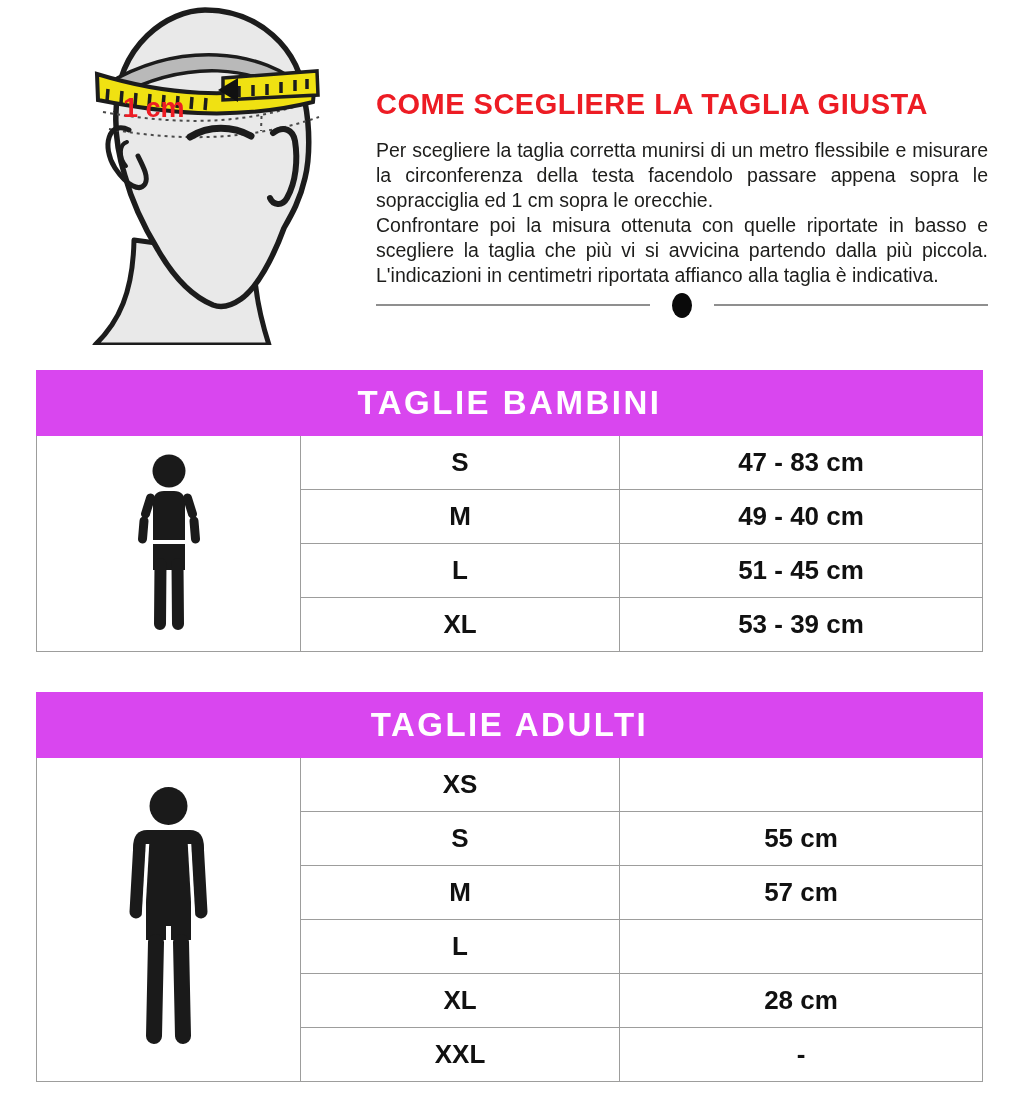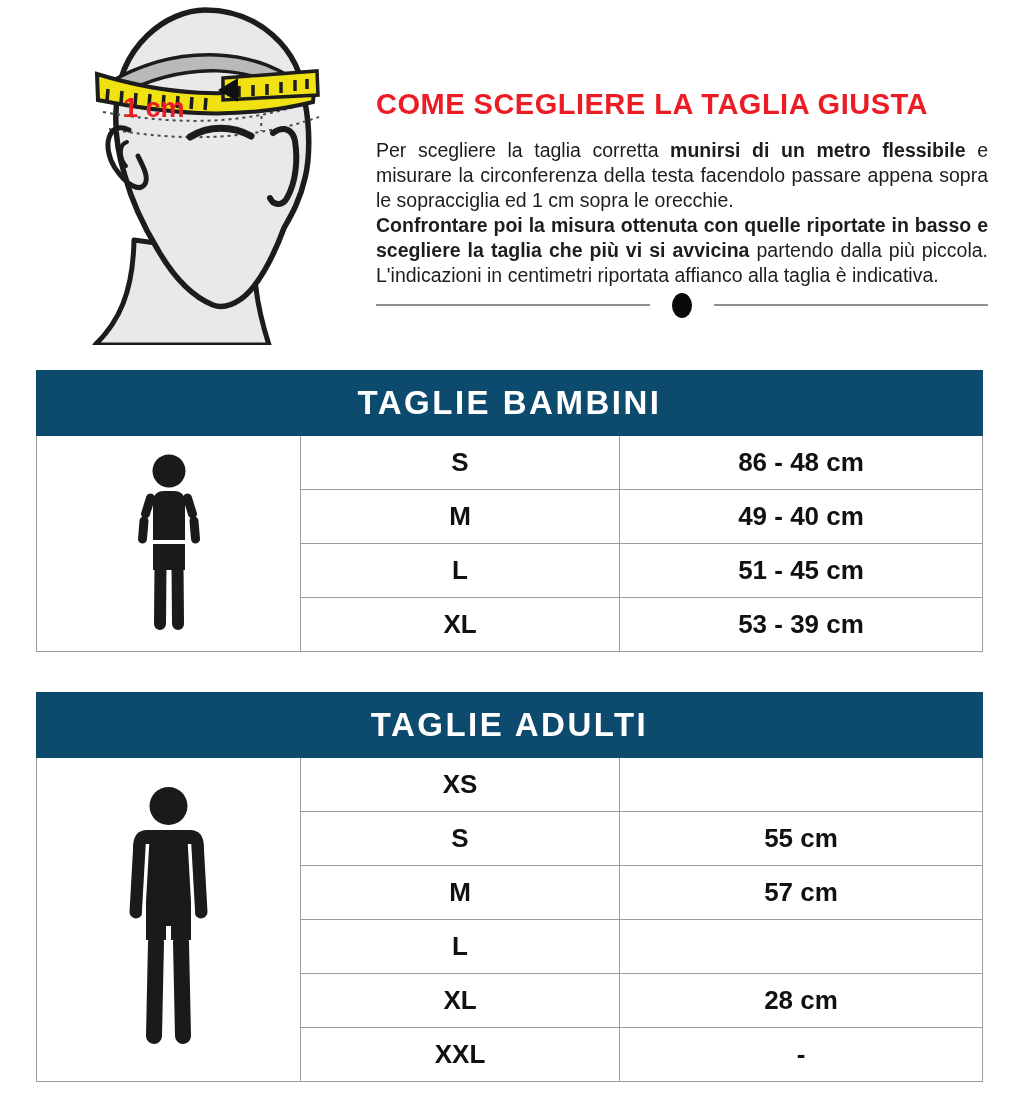--- a/index.html
+++ b/index.html
@@ -6,31 +6,31 @@
   body{width:1024px;font-family:"Liberation Sans",sans-serif;color:#1d1d1b;}
   .page{position:relative;width:1024px;height:1096px;background:#fff;overflow:hidden;}
 
   
   .top{display:flex;min-height:345px;margin-left:36px;}
   .illu{flex:0 0 332px;width:332px;height:345px;}
   .guide{width:612px;margin-left:8px;padding-top:86px;}
   .guide-title{margin:0 0 16px 0;font-size:29px;line-height:36px;font-weight:800;
                color:#ED1C24;letter-spacing:.5px;white-space:nowrap;}
   .guide-text{margin:0;font-size:19.5px;line-height:25px;text-align:justify;color:#1d1d1b;}
-  .guide-text b{font-weight:700;}
+  .guide-text b{font-weight:400;}
 
   .divider{display:flex;align-items:center;height:26px;margin-top:4px;}
   .divider .line{flex:1;height:0;border-top:2px solid #8f8f8f;}
   .divider .dot{width:20px;height:25px;border-radius:50%;background:#0a0a0a;margin:0 22px;}
 
   
   .size-table{margin-left:36px;width:947px;}
   .size-table.first{margin-top:25px;}
   .size-table.second{margin-top:40px;}
-  .t-head{background:#0c4a6e;color:#ffffff;height:66px;display:flex;align-items:center;
+  .t-head{background:#d946ef;color:#ffffff;height:66px;display:flex;align-items:center;
           justify-content:center;font-size:33px;font-weight:700;letter-spacing:2.5px;}
   .t-body{display:flex;border:1px solid #9d9d9c;border-top:none;box-sizing:border-box;}
   .icon-cell{width:263px;border-right:1px solid #9d9d9c;display:flex;
              align-items:center;justify-content:center;}
   .rows{flex:1;display:flex;flex-direction:column;}
   .row{display:flex;height:53px;border-bottom:1px solid #9d9d9c;}
   .row:last-child{border-bottom:none;}
   .cell{display:flex;align-items:center;justify-content:center;font-weight:700;
         font-size:26px;color:#111;}
   .cell.size{width:319px;border-right:1px solid #9d9d9c;box-sizing:border-box;}
@@ -127,21 +127,21 @@
           <rect x="15" y="90" width="32" height="26"></rect>
           <g stroke="#1a1a1a" stroke-width="12" stroke-linecap="round">
             <path d="M22.5,110 L22,170"></path>
               <path d="M39.5,110 L40,170"></path>
           </g>
         </svg>
       </div>
       <div class="rows">
         <div class="row">
           <div class="cell size">S</div>
-          <div class="cell measure">86 - 48 cm</div>
+          <div class="cell measure">47 - 83 cm</div>
         </div>
         <div class="row">
           <div class="cell size">M</div>
           <div class="cell measure">49 - 40 cm</div>
         </div>
         <div class="row">
           <div class="cell size">L</div>
           <div class="cell measure">51 - 45 cm</div>
         </div>
         <div class="row">

